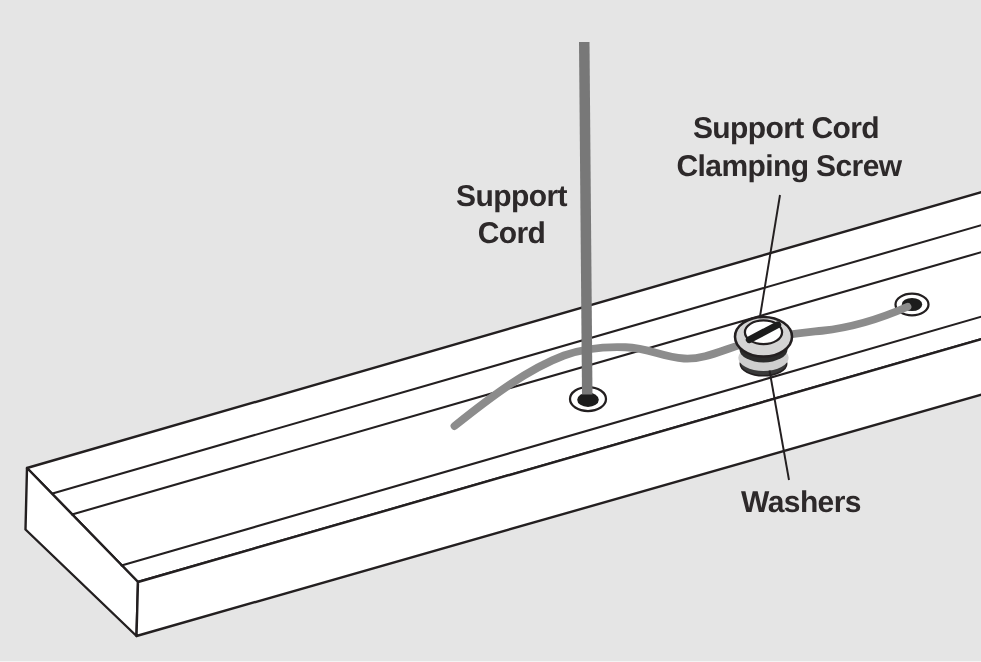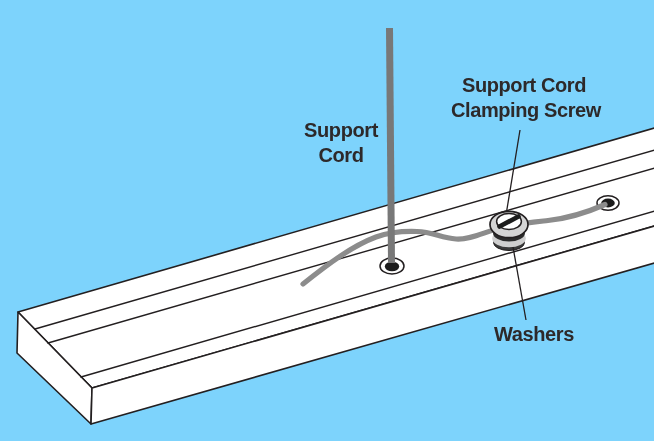--- a/index.html
+++ b/index.html
@@ -4,21 +4,21 @@
 <style>
   html, body {
     margin: 0;
     padding: 0;
     background: #ffffff;
   }
   .figure-canvas {
     position: relative;
     width: 654px;
     height: 441px;
-    background: #7dd3fc;
+    background: #e5e5e5;
     overflow: hidden;
   }
   svg { display: block; }
   text.fig-label {
     font-family: "Liberation Sans", sans-serif;
     font-weight: 700;
     font-size: 20px;
     letter-spacing: -0.4px;
     text-anchor: middle;
   }

